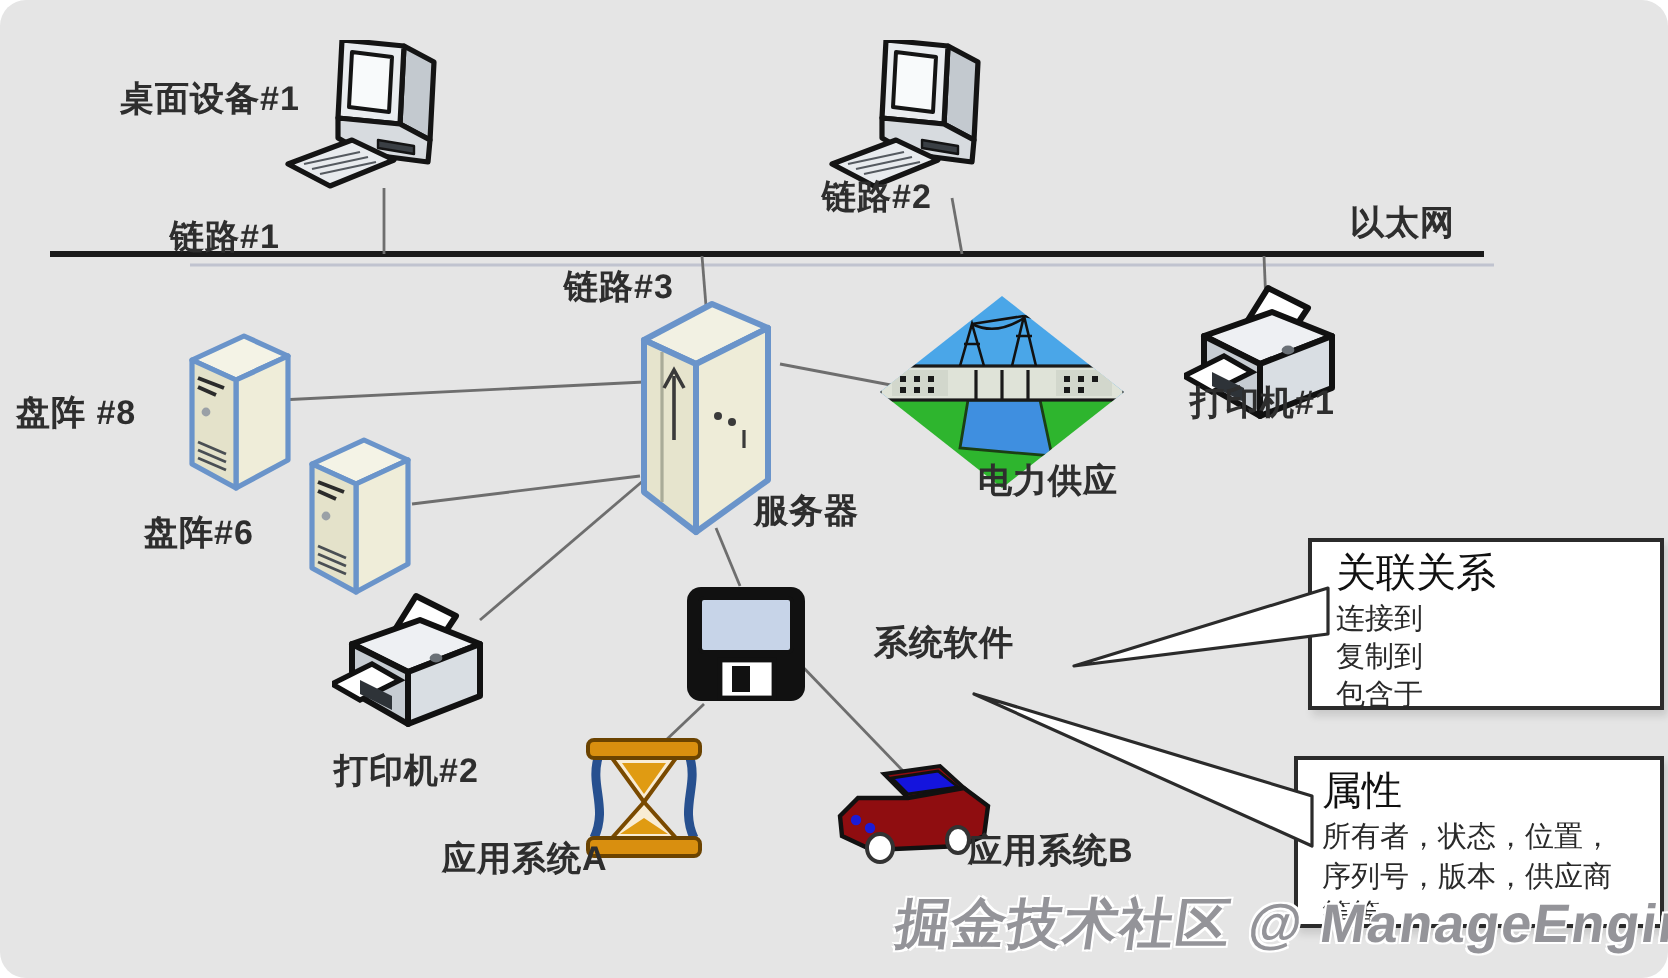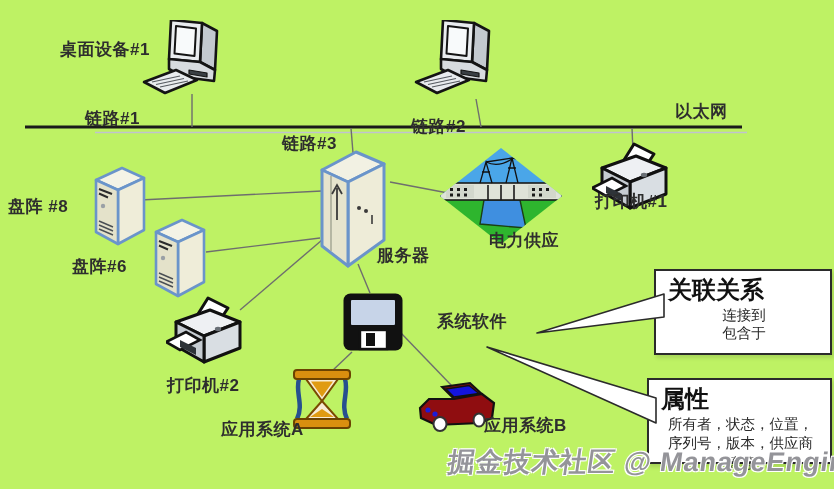--- a/index.html
+++ b/index.html
@@ -1,34 +1,35 @@
 <!DOCTYPE html>
 <html><head>
 <meta charset="utf-8">
 <style>
   html,body{margin:0;padding:0;background:#fff;}
   #canvas{
-    position:relative;width:834px;height:489px;background:#bef264;overflow:hidden;
+    position:relative;width:834px;height:489px;background:#e5e5e5;overflow:hidden;
     font-family:"Liberation Sans","DejaVu Sans",sans-serif;
+    border-radius:13px;
   }
   svg.overlay{position:absolute;left:0;top:0;width:834px;height:489px;pointer-events:none;}
   #wires{z-index:1;}
   #tails{z-index:5;}
   .icon{position:absolute;z-index:2;}
   .lbl{
     position:absolute;z-index:3;color:#2e2e2e;font-size:17px;font-weight:600;
     white-space:nowrap;letter-spacing:0.5px;
   }
   .callout{
     position:absolute;z-index:4;background:#fff;border:2px solid #2b2b2b;
     box-sizing:border-box;padding:5px 10px 4px 12px;
     box-shadow:2px 3px 4px rgba(0,0,0,0.12);
   }
-  .callout .title{font-size:24px;font-weight:bold;color:#111;margin:0 0 2px 0;line-height:1.15;}
-  .callout .item,.callout .body{font-size:14.5px;color:#2a2a2a;line-height:1.3;text-align:center;}
+  .callout .title{font-size:20px;font-weight:normal;color:#111;margin:0 0 2px 0;line-height:1.15;}
+  .callout .item,.callout .body{font-size:14.5px;color:#2a2a2a;line-height:1.3;}
   #relations-box{left:654px;top:269px;width:178px;height:86px;}
   #attributes-box{left:647px;top:378px;width:185px;height:86px;}
   #attributes-box .body{line-height:1.35;}
   #watermark{
     position:absolute;z-index:6;left:448px;top:444px;white-space:nowrap;
     font-size:27px;font-weight:bold;color:rgba(125,125,130,0.82);
     transform:skewX(-8deg);letter-spacing:1px;
     text-shadow:-1px -1px 0 #fff,1px -1px 0 #fff,-1px 1px 0 #fff,1px 1px 0 #fff;
   }
 </style>
@@ -231,36 +232,37 @@
     <polygon points="30,9 53,5.5 63,13.5 38,17" fill="#1414dd" stroke="#111" stroke-width="1.4"></polygon>
     <polygon points="4,28 13,19 38,19 66,14 78,23 76,38 64,43 20,45 5,38" fill="#8f0d10" stroke="#111" stroke-width="2.2"></polygon>
     <ellipse cx="24" cy="44" rx="6.5" ry="7" fill="#fff" stroke="#333" stroke-width="2"></ellipse>
     <ellipse cx="63" cy="40" rx="5.5" ry="6.5" fill="#fff" stroke="#333" stroke-width="2"></ellipse>
     <circle cx="12" cy="30" r="2.6" fill="#1b1bd8"></circle>
     <circle cx="19" cy="34" r="2.6" fill="#1b1bd8"></circle>
   </svg>
 
   <div class="lbl" style="left:60px;top:38px">桌面设备#1</div>
   <div class="lbl" style="left:85px;top:107px">链路#1</div>
-  <div class="lbl" style="left:411px;top:115px">链路#2</div>
+  <div class="lbl" style="left:411px;top:87px">链路#2</div>
   <div class="lbl" style="left:282px;top:132px">链路#3</div>
   <div class="lbl" style="left:675px;top:100px">以太网</div>
   <div class="lbl" style="left:8px;top:195px">盘阵 #8</div>
   <div class="lbl" style="left:72px;top:255px">盘阵#6</div>
   <div class="lbl" style="left:377px;top:244px">服务器</div>
   <div class="lbl" style="left:489px;top:229px">电力供应</div>
   <div class="lbl" style="left:595px;top:190px">打印机#1</div>
   <div class="lbl" style="left:167px;top:374px">打印机#2</div>
   <div class="lbl" style="left:437px;top:310px">系统软件</div>
   <div class="lbl" style="left:221px;top:418px">应用系统A</div>
   <div class="lbl" style="left:484px;top:414px">应用系统B</div>
 
   <div class="callout" id="relations-box">
     <div class="title">关联关系</div>
     <div class="item">连接到</div>
+    <div class="item">复制到</div>
     <div class="item">包含于</div>
   </div>
 
   <div class="callout" id="attributes-box">
     <div class="title">属性</div>
     <div class="body">所有者，状态，位置，序列号，版本，供应商等等</div>
   </div>
 
   <svg id="tails" class="overlay">
     <polygon points="664,294 537,333 664,317" fill="#fff" stroke="#2b2b2b" stroke-width="1.6" stroke-linejoin="round"></polygon>

